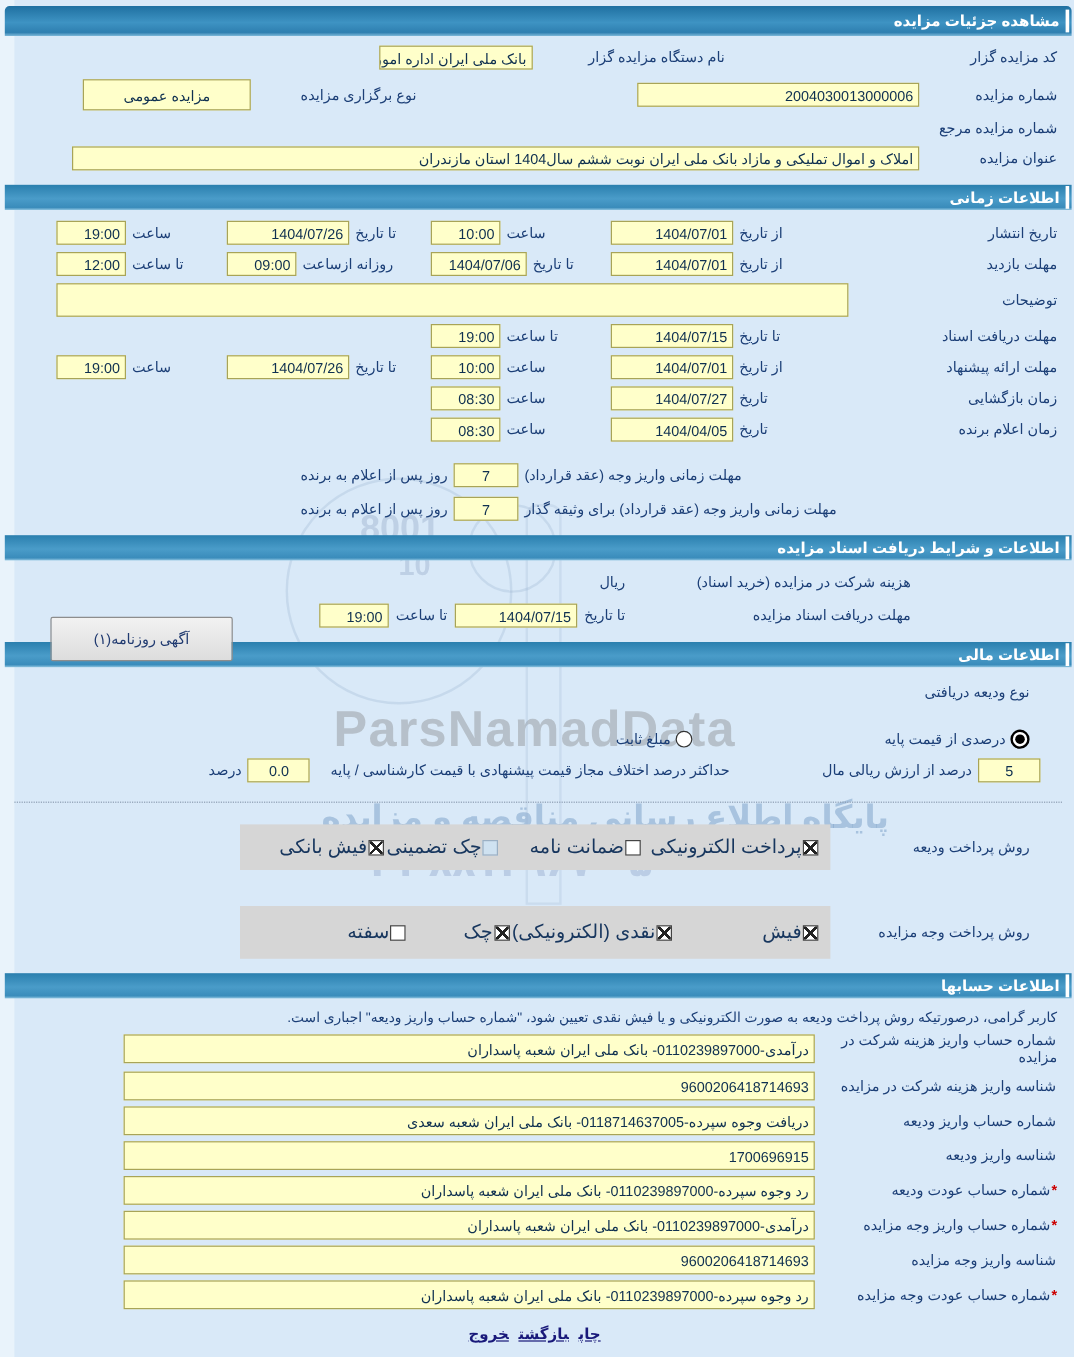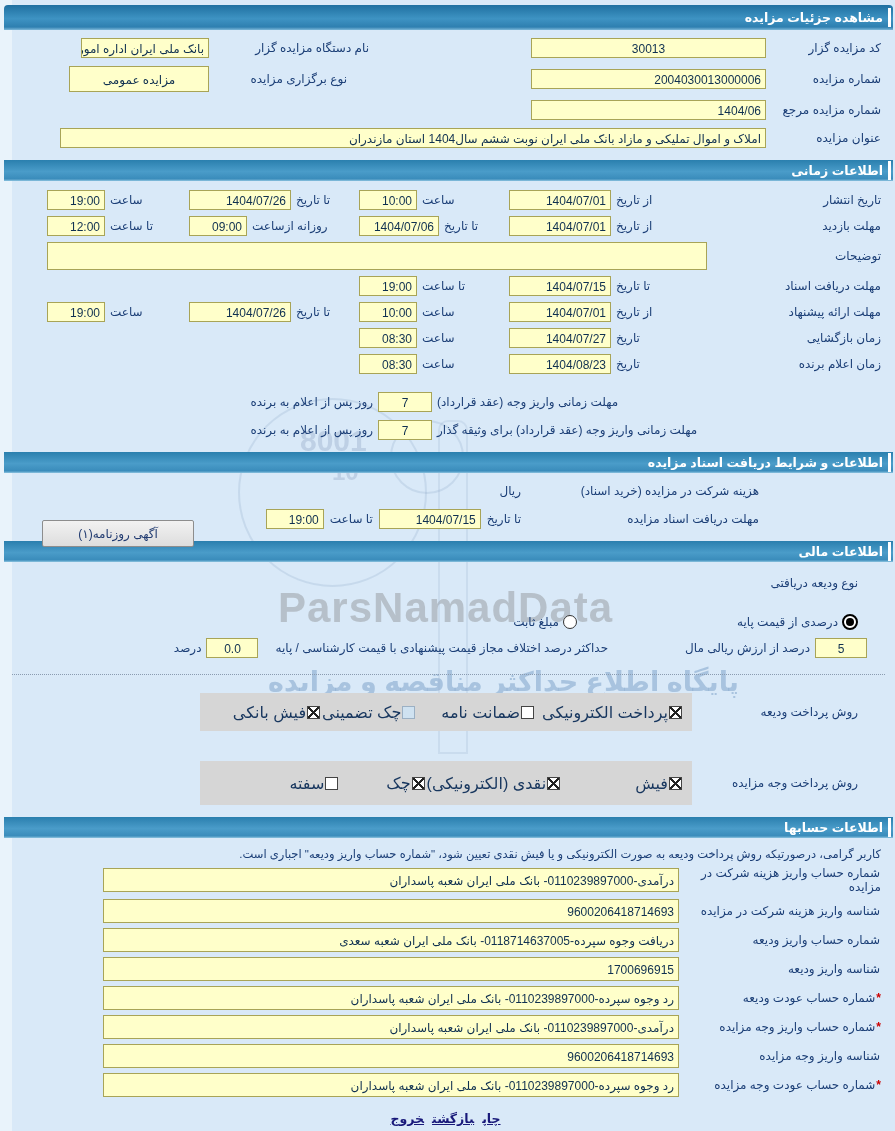--- a/index.html
+++ b/index.html
@@ -65,21 +65,21 @@
   .delay-row.first{margin-top:18px;}
   .delay-label{width:322px;text-align:left;font-size:12px;}
   .delay-box{width:54px;}
 
   
   .docs-wrap{position:relative;}
   .docs-row{display:flex;align-items:center;margin:11px 122px 0 0;gap:6px;}
   .docs-label{width:232px;font-size:12px;}
   .fee-box{width:212px;}
   .news-btn{
-    position:absolute;left:32px;top:36px;width:152px;height:27px;
+    position:absolute;left:32px;top:36px;width:152px;height:37px;
     background:linear-gradient(180deg,#f2f2f2,#dddddd);
     border:1px solid #8d8d8d;border-radius:2px;
     font-size:12px;color:#203a70;font-family:inherit;cursor:pointer;
   }
 
   
   .fin-row{display:flex;align-items:center;margin:10px 23px 0 0;gap:5px;}
   .fin-label{font-size:12px;}
   .radio-row{margin-top:24px;}
   .radio-group{display:flex;align-items:center;gap:4px;}
@@ -127,49 +127,47 @@
   #wm-d2{left:332px;top:458px;font-size:24px;font-weight:bold;color:rgba(150,170,200,.4);direction:ltr;}
   .wm-circle{border:2px solid rgba(150,175,205,.28);border-radius:50%;}
   #wm-c1{left:238px;top:398px;width:185px;height:185px;}
   #wm-c2{left:390px;top:420px;width:70px;height:70px;}
   #wm-tower{left:438px;top:420px;width:26px;height:330px;border:2px solid rgba(150,175,205,.22);border-radius:10px 10px 0 0;}
 </style>
 </head>
 <body>
 
 <div class="wm" id="wm-brand">ParsNamadData</div>
-<div class="wm" id="wm-line">پایگاه اطلاع حداکثر مناقصه و مزایده</div>
+<div class="wm" id="wm-line">پایگاه اطلاع رسانی مناقصه و مزایده</div>
 <div class="wm" id="wm-phone">۰۲۱-۸۸۱۴۹۶۷۰-۵</div>
 <div class="wm" id="wm-d1">8001</div>
 <div class="wm" id="wm-d2">10</div>
 <div class="wm wm-circle" id="wm-c1"></div>
 <div class="wm wm-circle" id="wm-c2"></div>
 <div class="wm" id="wm-tower"></div>
 
 <div class="page">
 
   <div class="main-header">
     <span class="hdr-text">مشاهده جزئیات مزایده</span>
   </div>
 
   <div class="trow">
     <span class="flabel lbl-a">کد مزایده گزار</span>
-    <div class="ybox box-a center">30013</div>
     <span class="flabel" style="margin-right:162px;width:160px;">نام دستگاه مزایده گزار</span>
     <div class="ybox desc-clip">بانک ملی ایران اداره امور شعب</div>
   </div>
   <div class="trow">
     <span class="flabel lbl-a">شماره مزایده</span>
     <div class="ybox box-a">2004030013000006</div>
     <span class="flabel" style="margin-right:184px;width:138px;">نوع برگزاری مزایده</span>
     <div class="ybox center" style="width:140px;height:26px;line-height:26px;">مزایده عمومی</div>
   </div>
   <div class="trow">
     <span class="flabel lbl-a">شماره مزایده مرجع</span>
-    <div class="ybox box-a">1404/06</div>
   </div>
   <div class="trow">
     <span class="flabel lbl-a">عنوان مزایده</span>
     <div class="ybox title-box">املاک و اموال تملیکی و مازاد بانک ملی ایران نوبت ششم سال1404 استان مازندران</div>
   </div>
 
   <div class="section-header">
     <span class="hdr-text">اطلاعات زمانی</span>
   </div>
 
@@ -253,21 +251,21 @@
     <div class="t-cell">
         <span class="c-lbl">ساعت</span>
         <span class="ybox tm-box">08:30</span>
       </div>
     <div class="t-cell"></div>
       <div class="t-cell"></div>
 
     <div class="t-label">زمان اعلام برنده</div>
     <div class="t-cell">
         <span class="c-lbl">تاریخ</span>
-        <span class="ybox d-box">1404/08/23</span>
+        <span class="ybox d-box">1404/04/05</span>
       </div>
     <div class="t-cell">
         <span class="c-lbl">ساعت</span>
         <span class="ybox tm-box">08:30</span>
       </div>
     <div class="t-cell"></div>
       <div class="t-cell"></div>
   </div>
 
   <div class="delay-row first">

